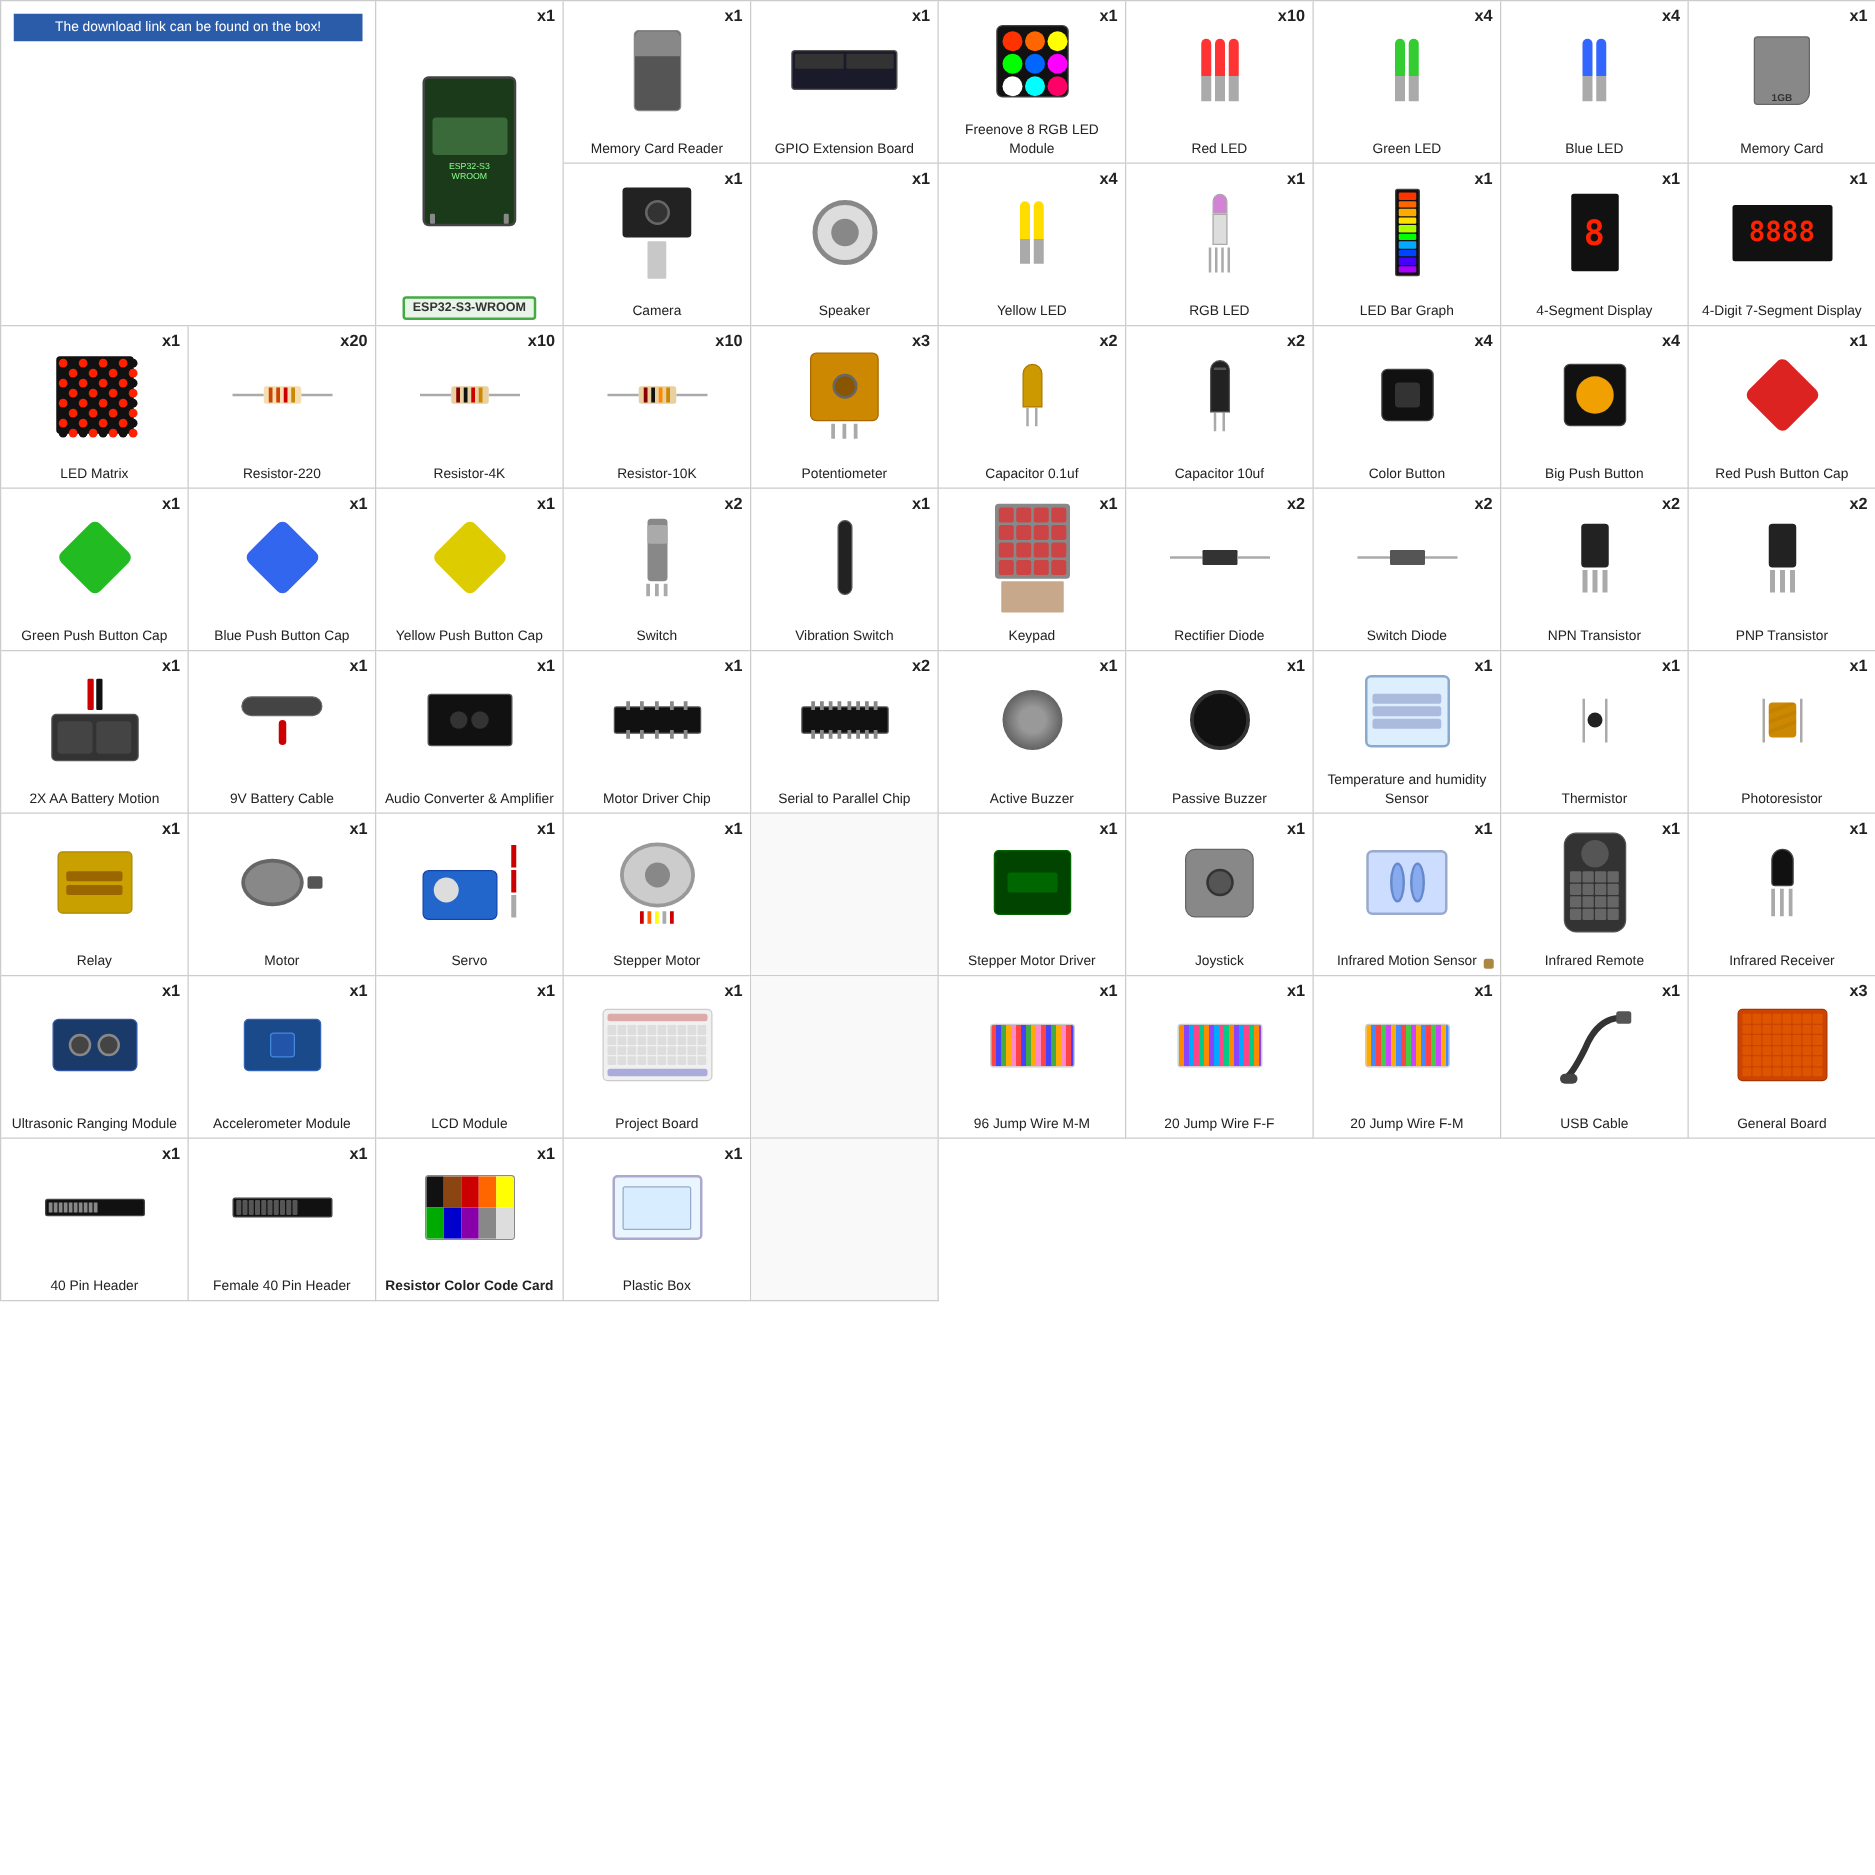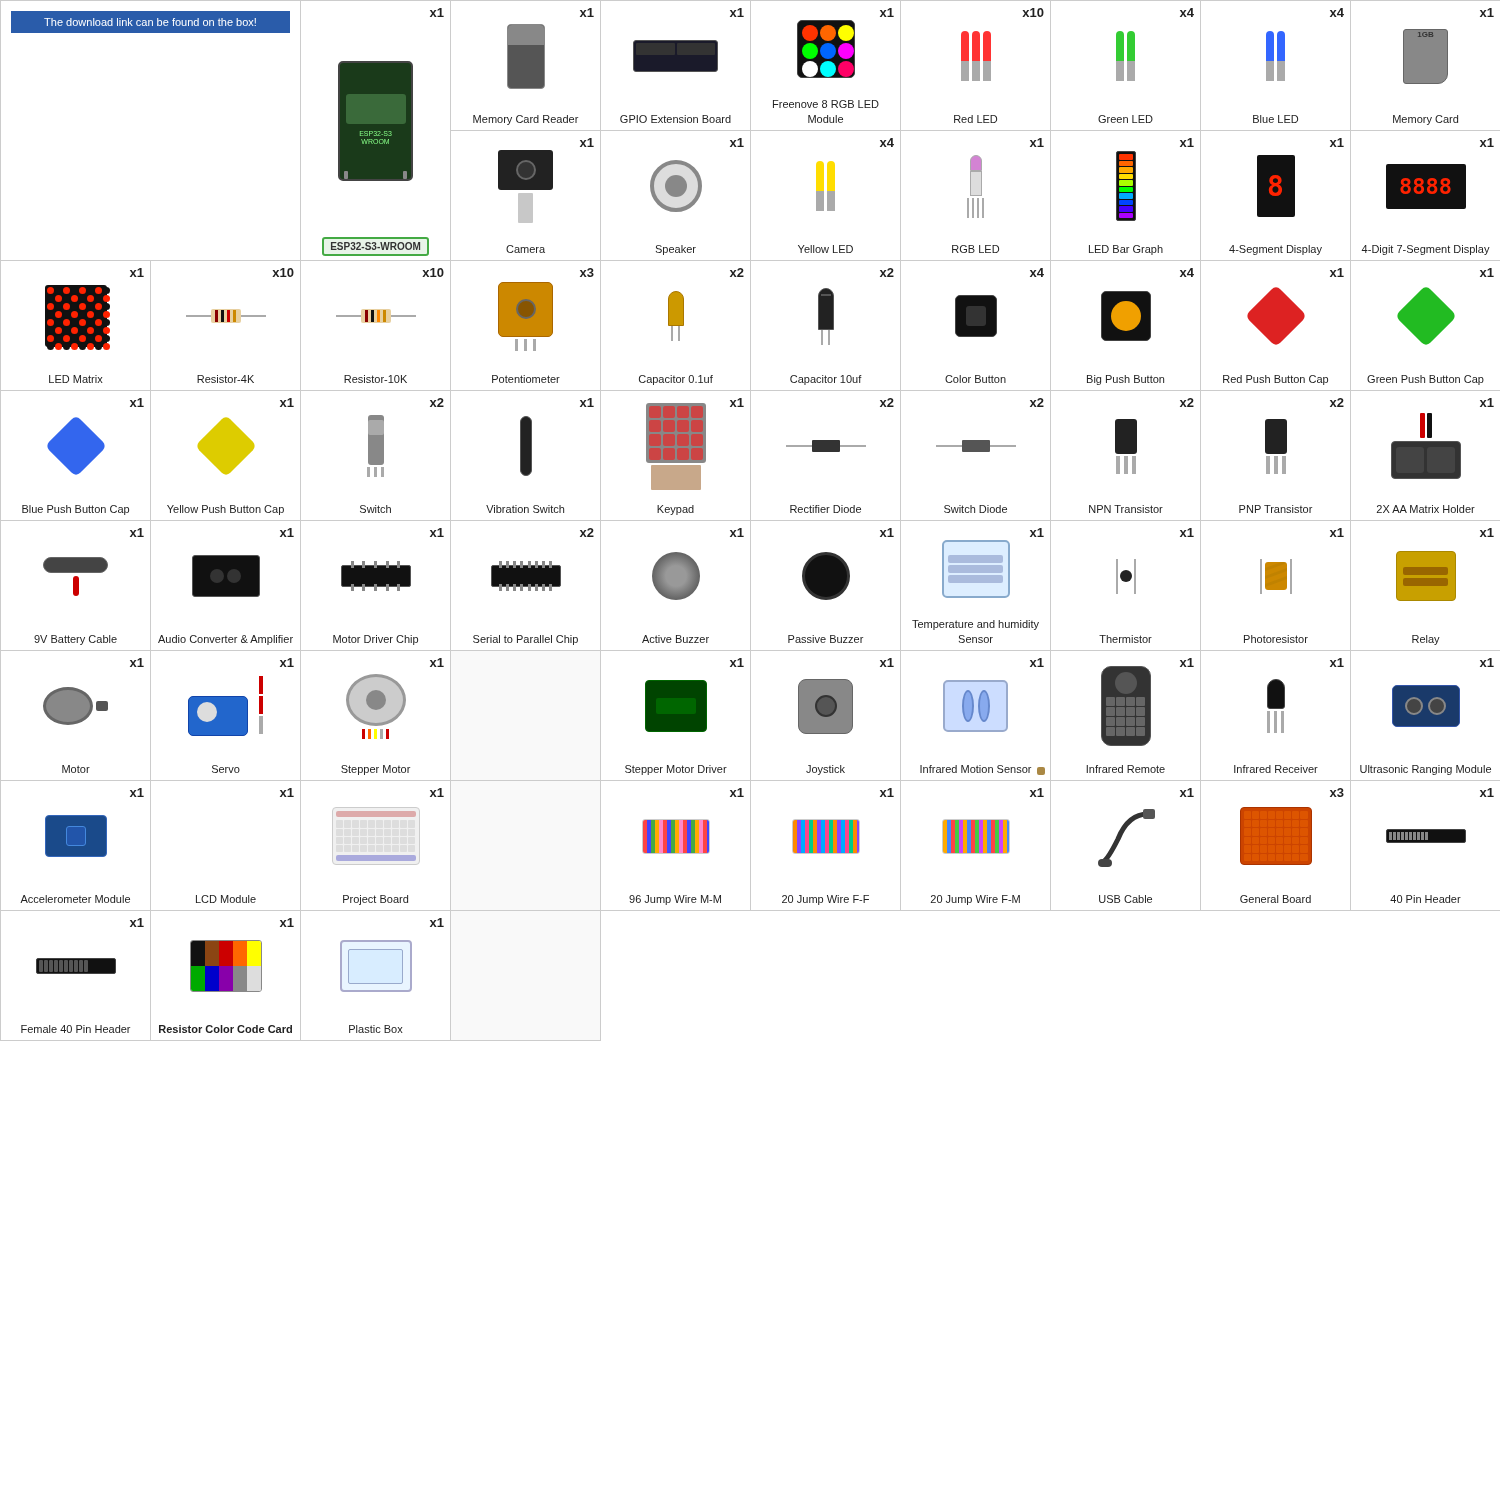--- a/index.html
+++ b/index.html
@@ -233,21 +233,21 @@
           <div class="shape-led-blue"></div>
           <div class="shape-led-blue"></div>
         </div>
       </div>
       <div class="label">Blue LED</div>
     </div>
 
     <div class="cell">
       <div class="qty">x1</div>
       <div class="icon-area">
-        <div style="width:45px; height:55px; background:#888; border-radius:3px 3px 10px 3px; border:1px solid #666; display:flex; align-items:flex-start; justify-content:center;">
+        <div style="width:45px; height:55px; background:#888; border-radius:3px 3px 10px 3px; border:1px solid #666; display:flex; align-items:flex-end; justify-content:center;">
           <div style="font-size:8px; color:#333; font-weight:bold;">1GB</div>
         </div>
       </div>
       <div class="label">Memory Card</div>
     </div>
 
     <div class="cell">
       <div class="qty">x1</div>
       <div class="icon-area">
         <div style="display:flex; flex-direction:column; align-items:center; gap:3px;">
@@ -403,20 +403,36 @@
             <div style="background:#ff2200; border-radius:50%;"></div>
             <div style="background:#111;border-radius:50%;"></div>
             <div style="background:#ff2200; border-radius:50%;"></div>
             <div style="background:#111;border-radius:50%;"></div>
             <div style="background:#ff2200; border-radius:50%;"></div>
         </div>
       </div>
       <div class="label">LED Matrix</div>
     </div>
 
+    <div class="cell">
+      <div class="qty">x20</div>
+      <div class="icon-area">
+        <div class="resistor-horiz">
+          <div class="wire"></div>
+          <div class="body" style="background:#f5deb3; position:relative;">
+            <div style="position:absolute; top:1px; left:4px; width:3px; height:12px; background:#cc4400;"></div>
+            <div style="position:absolute; top:1px; left:10px; width:3px; height:12px; background:#cc4400;"></div>
+            <div style="position:absolute; top:1px; left:16px; width:3px; height:12px; background:#cc0000;"></div>
+            <div style="position:absolute; top:1px; left:22px; width:3px; height:12px; background:#cc8800;"></div>
+          </div>
+          <div class="wire"></div>
+        </div>
+      </div>
+      <div class="label">Resistor-220</div>
+    </div>
 
     <div class="cell">
       <div class="qty">x10</div>
       <div class="icon-area">
         <div class="resistor-horiz">
           <div class="wire"></div>
           <div class="body" style="background:#e8d0a0; position:relative;">
             <div style="position:absolute; top:1px; left:4px; width:3px; height:12px; background:#880000;"></div>
             <div style="position:absolute; top:1px; left:10px; width:3px; height:12px; background:#111;"></div>
             <div style="position:absolute; top:1px; left:16px; width:3px; height:12px; background:#cc0000;"></div>
@@ -658,21 +674,21 @@
           <div style="display:flex; gap:2px; margin-bottom:3px;">
             <div style="width:5px; height:25px; background:#cc0000; border-radius:1px;"></div>
             <div style="width:5px; height:25px; background:#111; border-radius:1px;"></div>
           </div>
           <div style="width:70px; height:38px; background:#333; border-radius:4px; border:1px solid #555; display:flex; align-items:center; justify-content:center; gap:3px;">
             <div style="width:28px; height:26px; background:#444; border-radius:3px;"></div>
             <div style="width:28px; height:26px; background:#444; border-radius:3px;"></div>
           </div>
         </div>
       </div>
-      <div class="label">2X AA Matrix Holder</div>
+      <div class="label">2X AA Battery Motion</div>
     </div>
 
     <div class="cell">
       <div class="qty">x1</div>
       <div class="icon-area">
         <div style="display:flex; flex-direction:column; align-items:center; gap:3px;">
           <div style="width:65px; height:16px; background:#444; border-radius:8px; border:1px solid #666;"></div>
           <div style="width:6px; height:20px; background:#cc0000; border-radius:3px;"></div>
         </div>
       </div>

